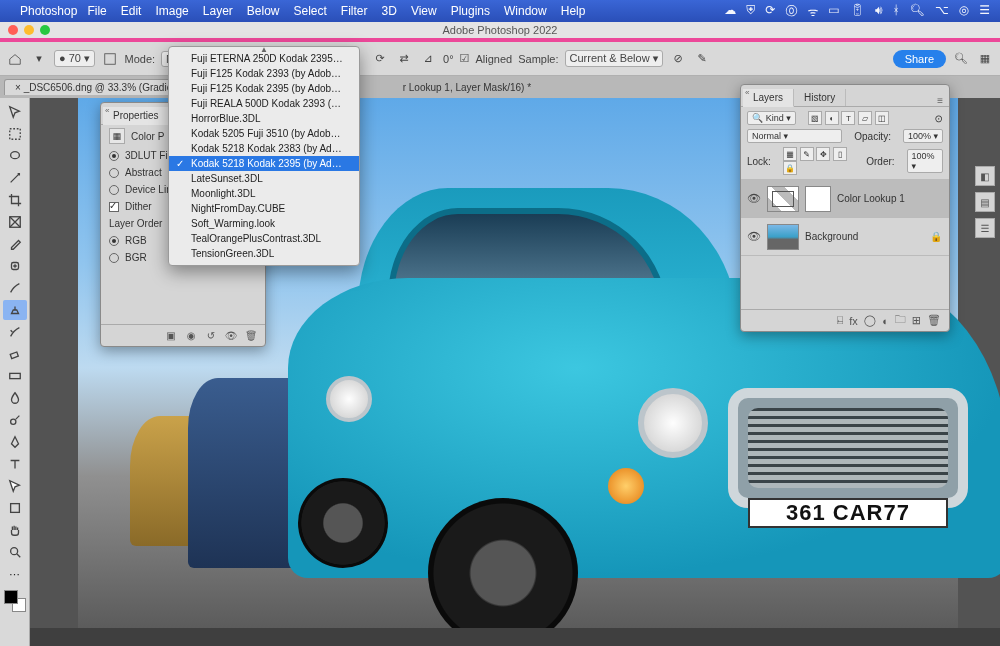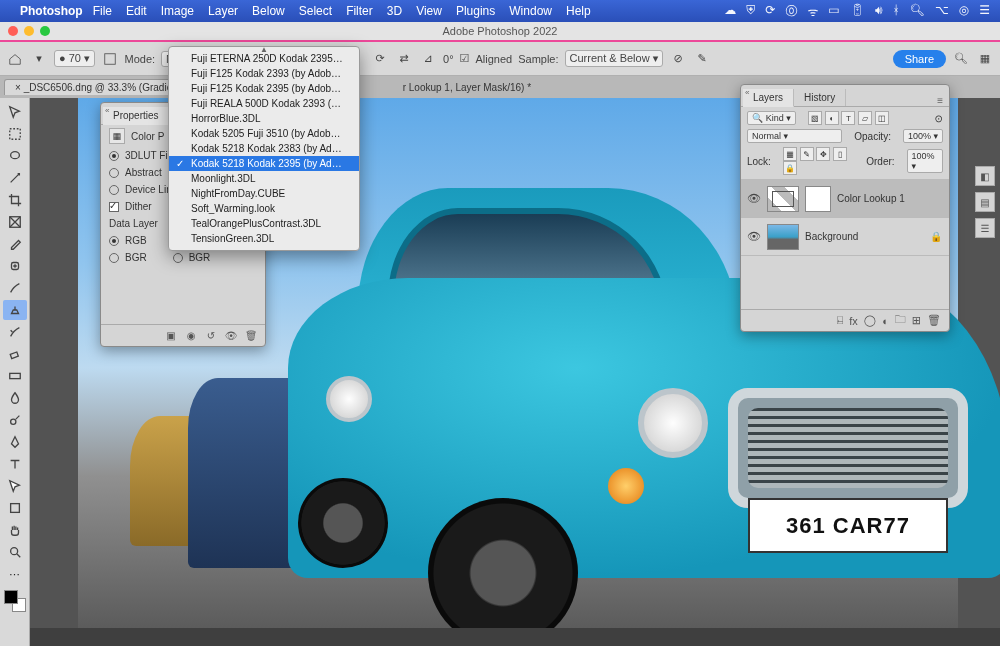--- a/index.html
+++ b/index.html
@@ -1,26 +1,26 @@
 <!DOCTYPE html>
 <html><head>
 <meta charset="utf-8">
 <style>
 * { box-sizing: border-box; margin: 0; padding: 0; font-family: -apple-system, "Helvetica Neue", Arial, sans-serif; }
 body { width: 1000px; height: 646px; background: #3a3a3a; overflow: hidden; font-size: 11px; color: #222; }
 
 .menubar { height: 22px; background: linear-gradient(#3a66d6,#2a4fb8); display:flex; align-items:center; color:#fff; padding:0 10px; font-size:12px; }
 .menubar .apple { font-size:14px; margin-right:10px; }
-.menubar .appname { font-weight:bold; margin-right:10px; }
+.menubar .appname { font-weight:normal; margin-right:10px; }
 .menubar .mitem { margin-right:14px; cursor:default; }
 .menubar .right { margin-left:auto; display:flex; gap:10px; }
 .menubar .right span { font-size:12px; opacity:.95; }
 
 .window { position:absolute; left:0; top:22px; right:0; bottom:0; background:#d0d0d0; }
-.titlebar { height:20px; background:#e4e4e4; border-bottom:2px solid #ec4899; display:flex; align-items:center; padding:0 8px; }
+.titlebar { height:20px; background:#e4e4e4; border-bottom:4px solid #ec4899; display:flex; align-items:center; padding:0 8px; }
 .traffic { display:flex; gap:6px; }
 .traffic b { width:10px; height:10px; border-radius:50%; display:block; }
 .tr-r{background:#ff5f57;} .tr-y{background:#febc2e;} .tr-g{background:#28c840;}
 .title { position:absolute; left:50%; transform:translateX(-50%); font-size:11px; color:#555; }
 
 .optbar { height:34px; background:#d9d9d9; border-bottom:1px solid #b0b0b0; display:flex; align-items:center; padding:0 6px; gap:6px; font-size:11px; color:#444; position:relative; }
 .optbar .ico { width:18px; height:18px; display:flex; align-items:center; justify-content:center; border:1px solid transparent; }
 .optbar .ico svg { width:14px; height:14px; fill:#555; stroke:#555; }
 .optbar .sel { border:1px solid #aaa; background:#eee; padding:1px 4px; border-radius:3px; }
 .share-btn { background:#2680eb; color:#fff; padding:3px 12px; border-radius:10px; font-size:11px; margin-left:auto; }
@@ -40,21 +40,21 @@
 .image { position:absolute; left:48px; top:0; width:880px; height:540px; background:linear-gradient(to bottom,#5fa9e8 0%,#8fc4ee 30%,#bddaf0 50%,#909090 70%,#585858 100%); }
 
 .car-body { position:absolute; left:210px; top:180px; width:720px; height:300px; background:radial-gradient(ellipse at 40% 30%, #3cc7e0, #1596b9 70%); border-radius:120px 140px 20px 20px / 90px 180px 20px 20px; }
 .car-top { position:absolute; left:280px; top:90px; width:380px; height:170px; background:linear-gradient(#1a9bbd,#2fbad8); border-radius:90px 130px 10px 10px / 120px 140px 10px 10px; }
 .windshield{position:absolute;left:310px;top:110px;width:280px;height:120px;background:linear-gradient(#1a3d55,#6a93ab);border-radius:70px 110px 6px 6px/90px 110px 6px 6px;border:6px solid #0c6d88;}
 .headlight{position:absolute;border-radius:50%;background:radial-gradient(#fefefe,#c9c9c9);} 
 .hl1{left:560px;top:290px;width:70px;height:70px;border:6px solid #bcc5cb;}
 .hl2{left:248px;top:278px;width:46px;height:46px;border:4px solid #bcc5cb;}
 .grille{position:absolute;left:650px;top:290px;width:240px;height:120px;background:#8fa0a8;border:10px solid #cfd7db;border-radius:20px;}
 .grille::before{content:"";position:absolute;inset:10px;background:repeating-linear-gradient(#3a4448 0 3px,#aeb7ba 3px 8px);border-radius:10px;}
-.plate{position:absolute;left:670px;top:400px;width:200px;height:55px;background:#fff;border:2px solid #333;display:flex;align-items:center;justify-content:center;font-size:22px;font-weight:bold;letter-spacing:1px;color:#111;font-family:Arial;}
+.plate{position:absolute;left:670px;top:400px;width:200px;height:30px;background:#fff;border:2px solid #333;display:flex;align-items:center;justify-content:center;font-size:22px;font-weight:bold;letter-spacing:1px;color:#111;font-family:Arial;}
 .wheel{position:absolute;border-radius:50%;background:radial-gradient(circle,#555 0 30%,#1a1a1a 32% 65%,#0a0a0a 66% 100%);}
 .w1{left:350px;top:400px;width:150px;height:150px;}
 .w2{left:220px;top:380px;width:90px;height:90px;}
 .blinker{position:absolute;left:530px;top:370px;width:36px;height:36px;border-radius:50%;background:radial-gradient(#ffcf6a,#e37a10);}
 .bgc{position:absolute;background:#7a7a60;border-radius:30px 40px 6px 6px/50px 40px 6px 6px;}
 .bgc1{left:52px;top:318px;width:100px;height:130px;background:linear-gradient(#caa24a,#8a6a28);}
 .bgc2{left:110px;top:280px;width:190px;height:190px;background:linear-gradient(#3a5d8f,#1e3355);}
 
 .statusbar { position:absolute; left:30px; bottom:0; right:0; height:18px; background:#d9d9d9; border-top:1px solid #aaa; display:flex; align-items:center; font-size:10px; color:#444; }
 .statusbar .zoom { padding:0 6px; border-right:1px solid #aaa; width:56px; }
@@ -349,21 +349,21 @@
       </div>
     <div class="row">
         <span class="radio"></span>
         <span>Device Link</span>
       </div>
     <div class="row">
         <span class="check ck"></span>
         <span>Dither</span>
       </div>
     <div class="row">
-        <span>Data Layer</span>
+        <span>Layer Order</span>
       </div>
     <div class="row">
         <span class="radio ck"></span>
         <span>RGB</span>
       <span style="margin-left:20px" class="radio ck"></span>
         <span>RGB</span>
       </div>
     <div class="row">
         <span class="radio"></span>
         <span>BGR</span>
@@ -382,20 +382,21 @@
   <div class="ddlist">
     <span class="arrowtop">▲</span>
     <div class="it">Fuji ETERNA 250D Kodak 2395 (by Adobe).cube</div>
     <div class="it">Fuji F125 Kodak 2393 (by Adobe).cube</div>
     <div class="it">Fuji F125 Kodak 2395 (by Adobe).cube</div>
     <div class="it">Fuji REALA 500D Kodak 2393 (by Adobe).cube</div>
     <div class="it">HorrorBlue.3DL</div>
     <div class="it">Kodak 5205 Fuji 3510 (by Adobe).cube</div>
     <div class="it">Kodak 5218 Kodak 2383 (by Adobe).cube</div>
     <div class="it selected">Kodak 5218 Kodak 2395 (by Adobe).cube</div>
+    <div class="it">LateSunset.3DL</div>
     <div class="it">Moonlight.3DL</div>
     <div class="it">NightFromDay.CUBE</div>
     <div class="it">Soft_Warming.look</div>
     <div class="it">TealOrangePlusContrast.3DL</div>
     <div class="it">TensionGreen.3DL</div>
   </div>
 
   <div class="panel layers">
     <span class="phead">
       <span class="tabx">«</span>

